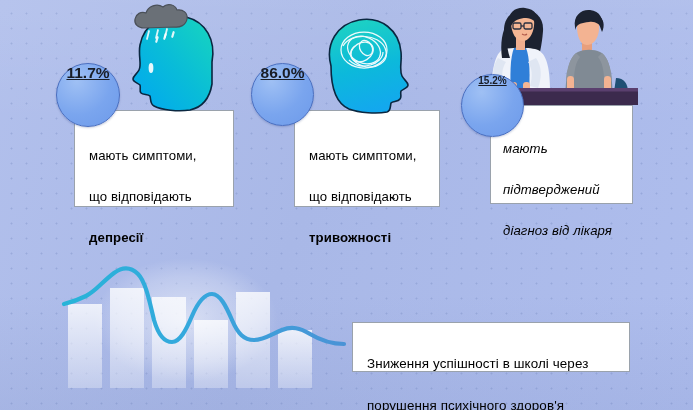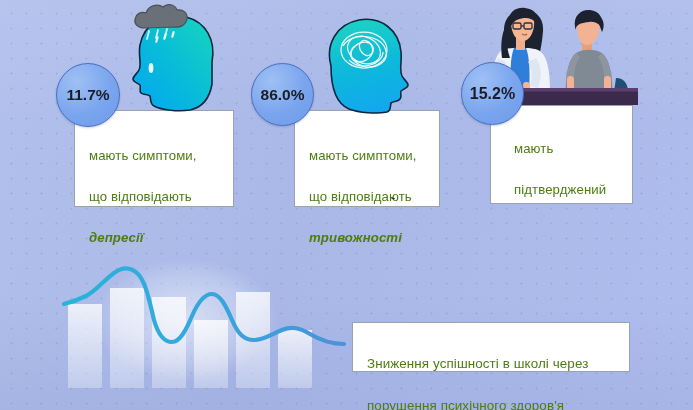--- a/index.html
+++ b/index.html
@@ -31,55 +31,56 @@
 
   
   .panel{
     position:absolute;
     background:#ffffff;
     border:1px solid #9aa2ac;
     box-sizing:border-box;
   }
   .panel .ptext{
     position:absolute;
-    color:#4d7c0f;
+    color:#000000;
     font-size:13.2px;
     line-height:20.5px;
     white-space:pre-line;
     letter-spacing:.1px;
   }
-  .panel .ptext b{font-weight:bold;font-style:italic;}
+  .panel .ptext b{font-weight:bold;}
   .badge{
     position:absolute;
     border-radius:50%;
     background:radial-gradient(circle at 32% 28%, #9fc0f4 0%, #7aa5ee 55%, #6d9aea 100%);
     border:1px solid #4a6fc0;
     box-shadow:0 1px 2px rgba(40,60,120,.25);
-    display:flex;align-items:center;justify-content:center;
+    display:flex;align-items:flex-start;justify-content:center;
     color:#191d26;
     font-weight:bold;
     z-index:6;
+    text-decoration:underline;
   }
   .imgwrap{position:absolute;overflow:hidden;z-index:2;}
 
   
   #card1{left:74px; top:110px; width:160px; height:97px;}
   #card1 .ptext{left:14px; top:14px;}
   #badge1{left:56px; top:63px; width:62px; height:62px; font-size:15.5px;}
   #art1{left:120px; top:0px; width:120px; height:115px;}
 
   #card2{left:294px; top:110px; width:146px; height:97px;}
   #card2 .ptext{left:14px; top:14px;}
   #card2 .dashart{position:absolute;left:96px;top:80px;color:#20242b;font-size:13.2px;line-height:1;}
   #badge2{left:251px; top:63px; width:61px; height:61px; font-size:15.5px;}
   #art2{left:305px; top:6px; width:112px; height:108px;}
 
   #card3{left:490px; top:105px; width:143px; height:99px;}
-  #card3 .ptext{left:23px; top:12px;}
-  #badge3{left:461px; top:62px; width:61px; height:61px; font-size:16px;}
+  #card3 .ptext{left:12px; top:12px;font-style:italic;}
+  #badge3{left:461px; top:74px; width:61px; height:61px; font-size:10px;}
   #art3{left:478px; top:0px; width:160px; height:108px;}
 
   #card4{left:352px; top:322px; width:278px; height:50px;}
   #card4 .ptext{left:14px; top:9px;font-size:13.4px;line-height:21px;}
   #badge4{left:295px; top:271px; width:73px; height:73px; font-size:17px;}
   #art4{left:58px; top:258px; width:290px; height:135px;z-index:1;}
 </style>
 </head>
 <body>
 
@@ -284,20 +285,21 @@
   </div>
 
   <div class="badge" id="badge3">
     <span>15.2%</span>
   </div>
 
   <div class="panel" id="card3">
     <div class="ptext">
       <span>мають</span><br>
       <span>підтверджений</span><br>
+      <span>діагноз від лікаря</span>
     </div>
   </div>
 
 
   <div class="panel" id="card4">
     <div class="ptext">
       <span>Зниження успішності в школі через</span><br>
       <span>порушення психічного здоров'я</span>
     </div>
   </div>

